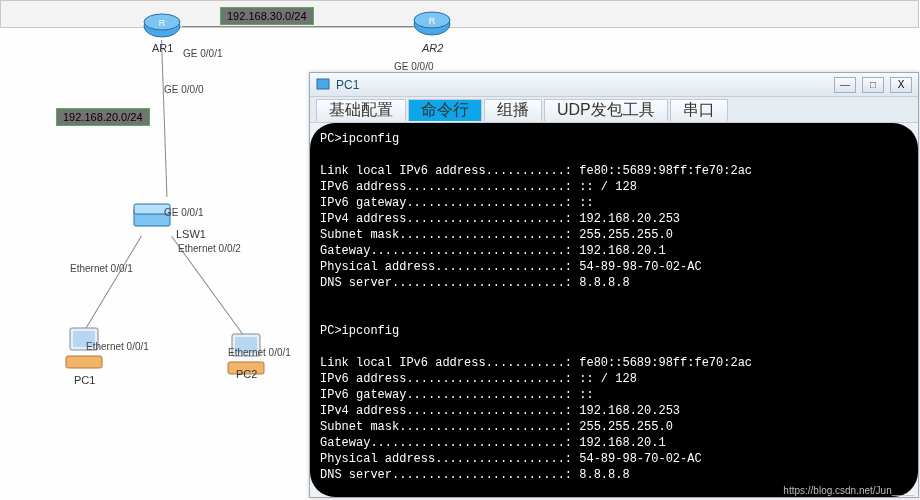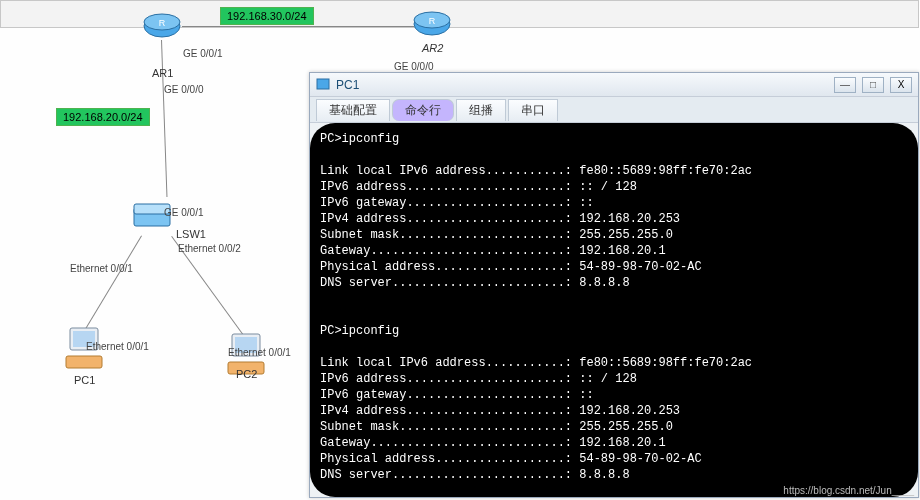--- a/index.html
+++ b/index.html
@@ -1,37 +1,37 @@
 <!DOCTYPE html>
 <html><head>
 <meta charset="utf-8">
 <style>
   * { box-sizing: border-box; margin: 0; padding: 0; }
   html, body { width: 920px; height: 500px; font-family: Arial, sans-serif; font-size: 11px; background: #fff; position: relative; overflow: hidden; }
   .canvas { position: absolute; inset: 0; background: #fefefe; }
   .line { position: absolute; background: #878787; height: 1px; transform-origin: 0 0; }
   .node-label { position: absolute; font-size: 11px; color: #333; white-space: nowrap; }
   .port-label { position: absolute; font-size: 10px; color: #444; white-space: nowrap; margin-top: 29px; }
-  .subnet { position: absolute; background: #22c55e; border: 1px solid #4fb34f; padding: 2px 6px; font-size: 11px; }
+  .subnet { position: absolute; background: #737373; border: 1px solid #4fb34f; padding: 2px 6px; font-size: 11px; }
   .router { position: absolute; width: 40px; height: 28px; }
   .router svg { width: 40px; height: 28px; }
   .switch { position: absolute; width: 44px; height: 44px; }
   .switch svg { width: 44px; height: 44px; }
   .pc { position: absolute; width: 40px; height: 46px; }
   .pc svg { width: 40px; height: 46px; }
 
   .term-win { position: absolute; border: 1px solid #9aa9bd; background: #eef2f5; box-shadow: 0 0 4px rgba(0,0,0,.2); }
   .term-titlebar { display: flex; align-items: center; height: 24px; padding: 0 6px; gap: 6px; background: linear-gradient(#f6f9fc,#e0e7ef); border-bottom: 1px solid #c5cdd8; }
   .term-title-icon svg { width: 14px; height: 14px; display:block; }
   .term-title { flex: 1; font-size: 12px; color: #1d4f76; }
   .win-btn { width: 22px; height: 16px; border: 1px solid #9fb1c4; background: linear-gradient(#fafcfe,#dbe4ed); display: flex; align-items: center; justify-content: center; font-size: 10px; color: #444; }
   .win-btn.close { color:#000; }
   .tabbar { display: flex; align-items: center; height: 26px; background: #e4ebf1; border-bottom: 1px solid #c5cdd8; padding-left: 6px; }
-  .tab { padding: 4px 12px; font-size: 12px; color: #333; border: 1px solid #bfcad6; border-bottom: none; background: linear-gradient(#fbfdff,#e7edf3); margin-right: 2px; height: 22px; display:flex; align-items:center; }
-  .tab.active { background: #c4b5fd; font-weight: normal; border-radius: 7px; }
+  .tab { padding: 4px 12px; font-size: 16px; color: #333; border: 1px solid #bfcad6; border-bottom: none; background: linear-gradient(#fbfdff,#e7edf3); margin-right: 2px; height: 22px; display:flex; align-items:center; }
+  .tab.active { background: #0ea5e9; font-weight: normal; }
   .term-body { background: #000; color: #fff; font-family: "Courier New", monospace; font-size: 12px; line-height: 16px; padding: 8px 10px; white-space: pre; overflow: hidden; height: calc(100% - 50px); border-radius: 25px; }
   .watermark { position:absolute; right:6px; bottom:4px; font-size:10px; color:#bbb; }
   .topborder { position:absolute; left:0; top:0; width:919px; height:28px; border:1px solid #c7c7c7; background:#f3f3f3; }
 </style>
 </head>
 <body>
 
 <div class="canvas">
 
   <div class="topborder"></div>
@@ -44,21 +44,21 @@
   <div class="subnet" style="left:220px; top:7px;"><span>192.168.30.0/24</span></div>
   <div class="subnet" style="left:56px; top:108px;"><span>192.168.20.0/24</span></div>
 
   <div class="router" style="left:142px; top:12px;">
     <svg viewBox="0 0 40 28">
         <ellipse cx="20" cy="14" rx="18" ry="11" fill="#4aa7e8" stroke="#2a6fa3"></ellipse>
         <ellipse cx="20" cy="10" rx="18" ry="8" fill="#7cc4f2" stroke="#2a6fa3"></ellipse>
         <text x="20" y="14" text-anchor="middle" font-size="9" fill="#fff">R</text>
       </svg>
   </div>
-  <div class="node-label" style="left:152px; top:42px;margin-top:25px;">AR1</div>
+  <div class="node-label" style="left:152px; top:42px;">AR1</div>
   <div class="port-label" style="left:183px; top:19px;">GE 0/0/1</div>
   <div class="port-label" style="left:164px; top:55px;">GE 0/0/0</div>
 
   <div class="router" style="left:412px; top:10px;">
     <svg viewBox="0 0 40 28">
         <ellipse cx="20" cy="14" rx="18" ry="11" fill="#4aa7e8" stroke="#2a6fa3"></ellipse>
         <ellipse cx="20" cy="10" rx="18" ry="8" fill="#7cc4f2" stroke="#2a6fa3"></ellipse>
         <text x="20" y="14" text-anchor="middle" font-size="9" fill="#fff">R</text>
       </svg>
   </div>
@@ -118,20 +118,23 @@
       <div class="tab">
           <span>基础配置</span>
         </div>
       <div class="tab active">
           <span>命令行</span>
         </div>
       <div class="tab">
           <span>组播</span>
         </div>
       <div class="tab">
+          <span>UDP发包工具</span>
+        </div>
+      <div class="tab">
           <span>串口</span>
         </div>
     </div>
     <div class="term-body"><span>PC&gt;ipconfig</span>
 
 <span>Link local IPv6 address...........: fe80::5689:98ff:fe70:2ac</span>
 <span>IPv6 address......................: :: / 128</span>
 <span>IPv6 gateway......................: ::</span>
 <span>IPv4 address......................: 192.168.20.253</span>
 <span>Subnet mask.......................: 255.255.255.0</span>

